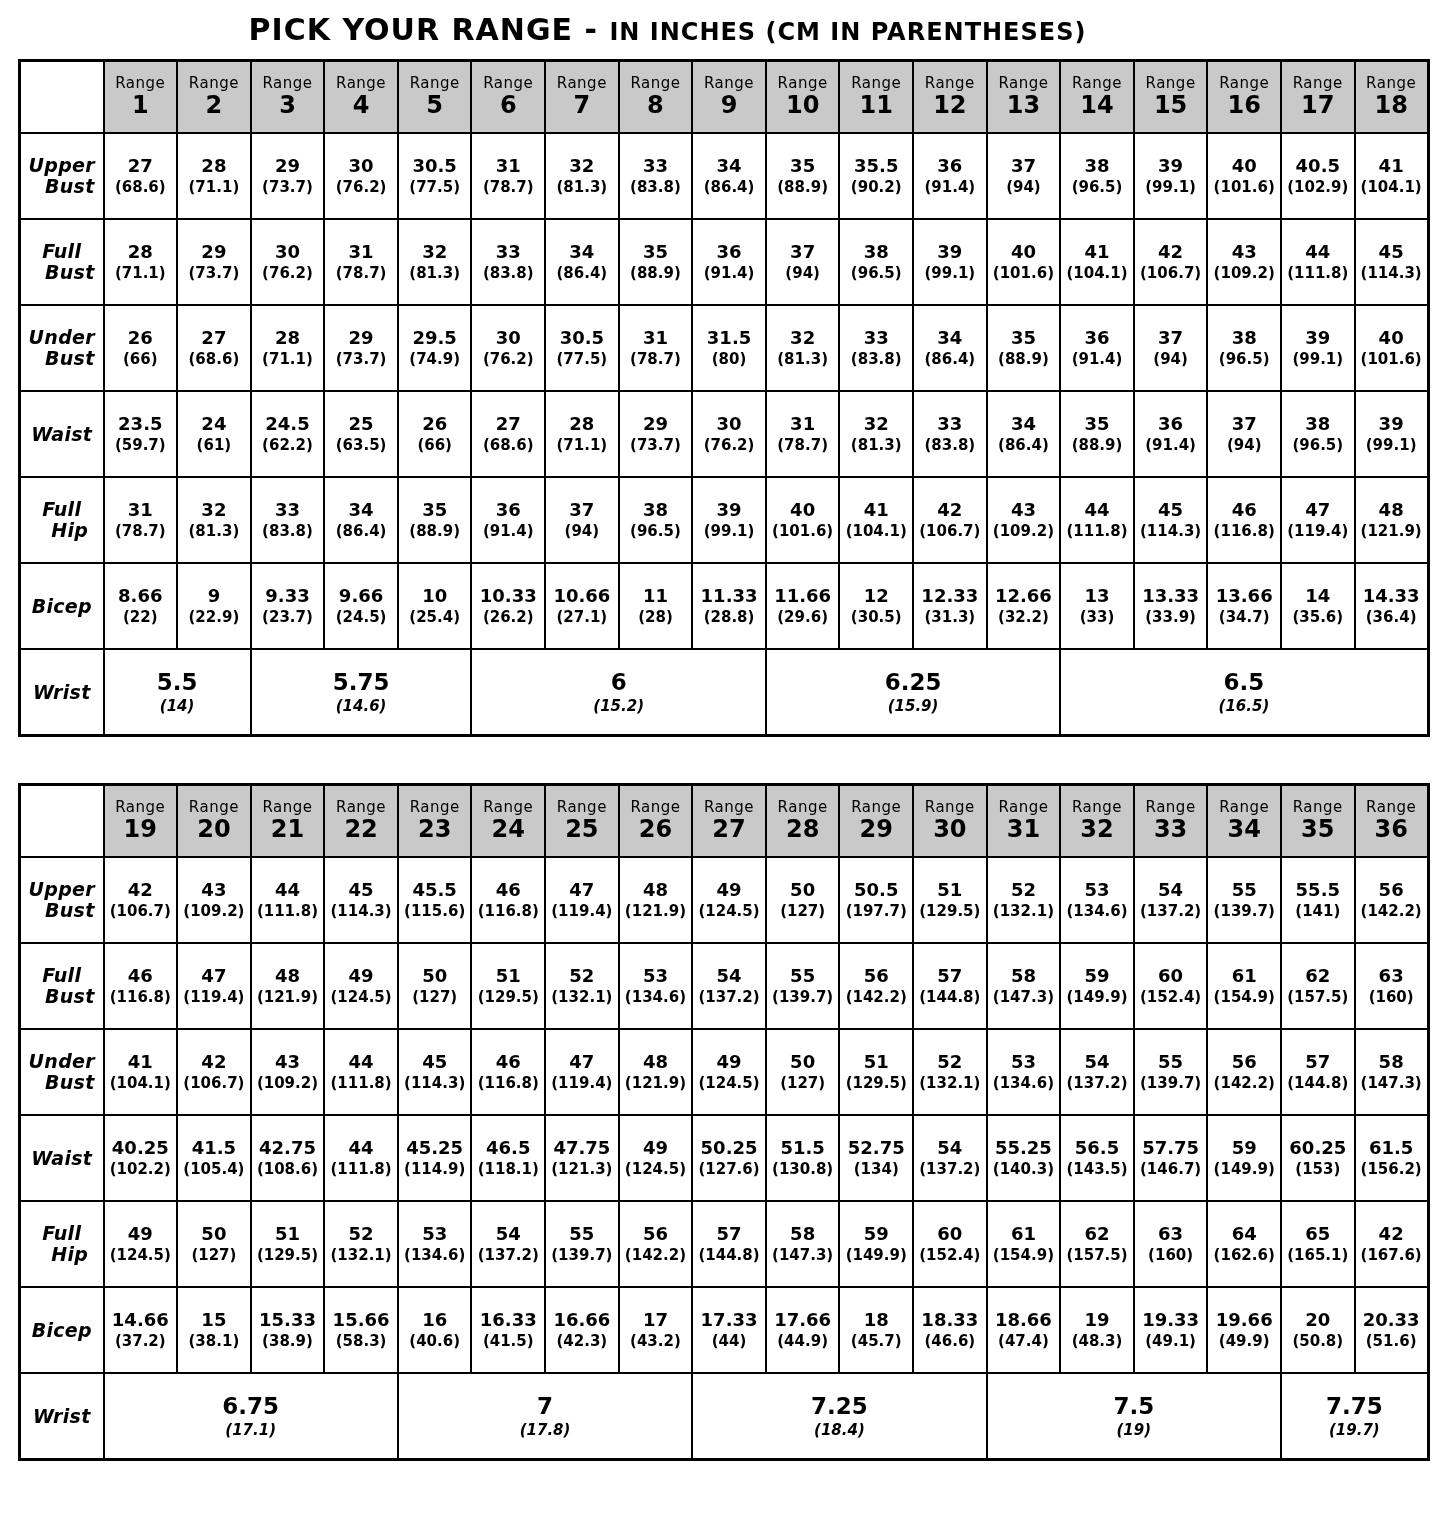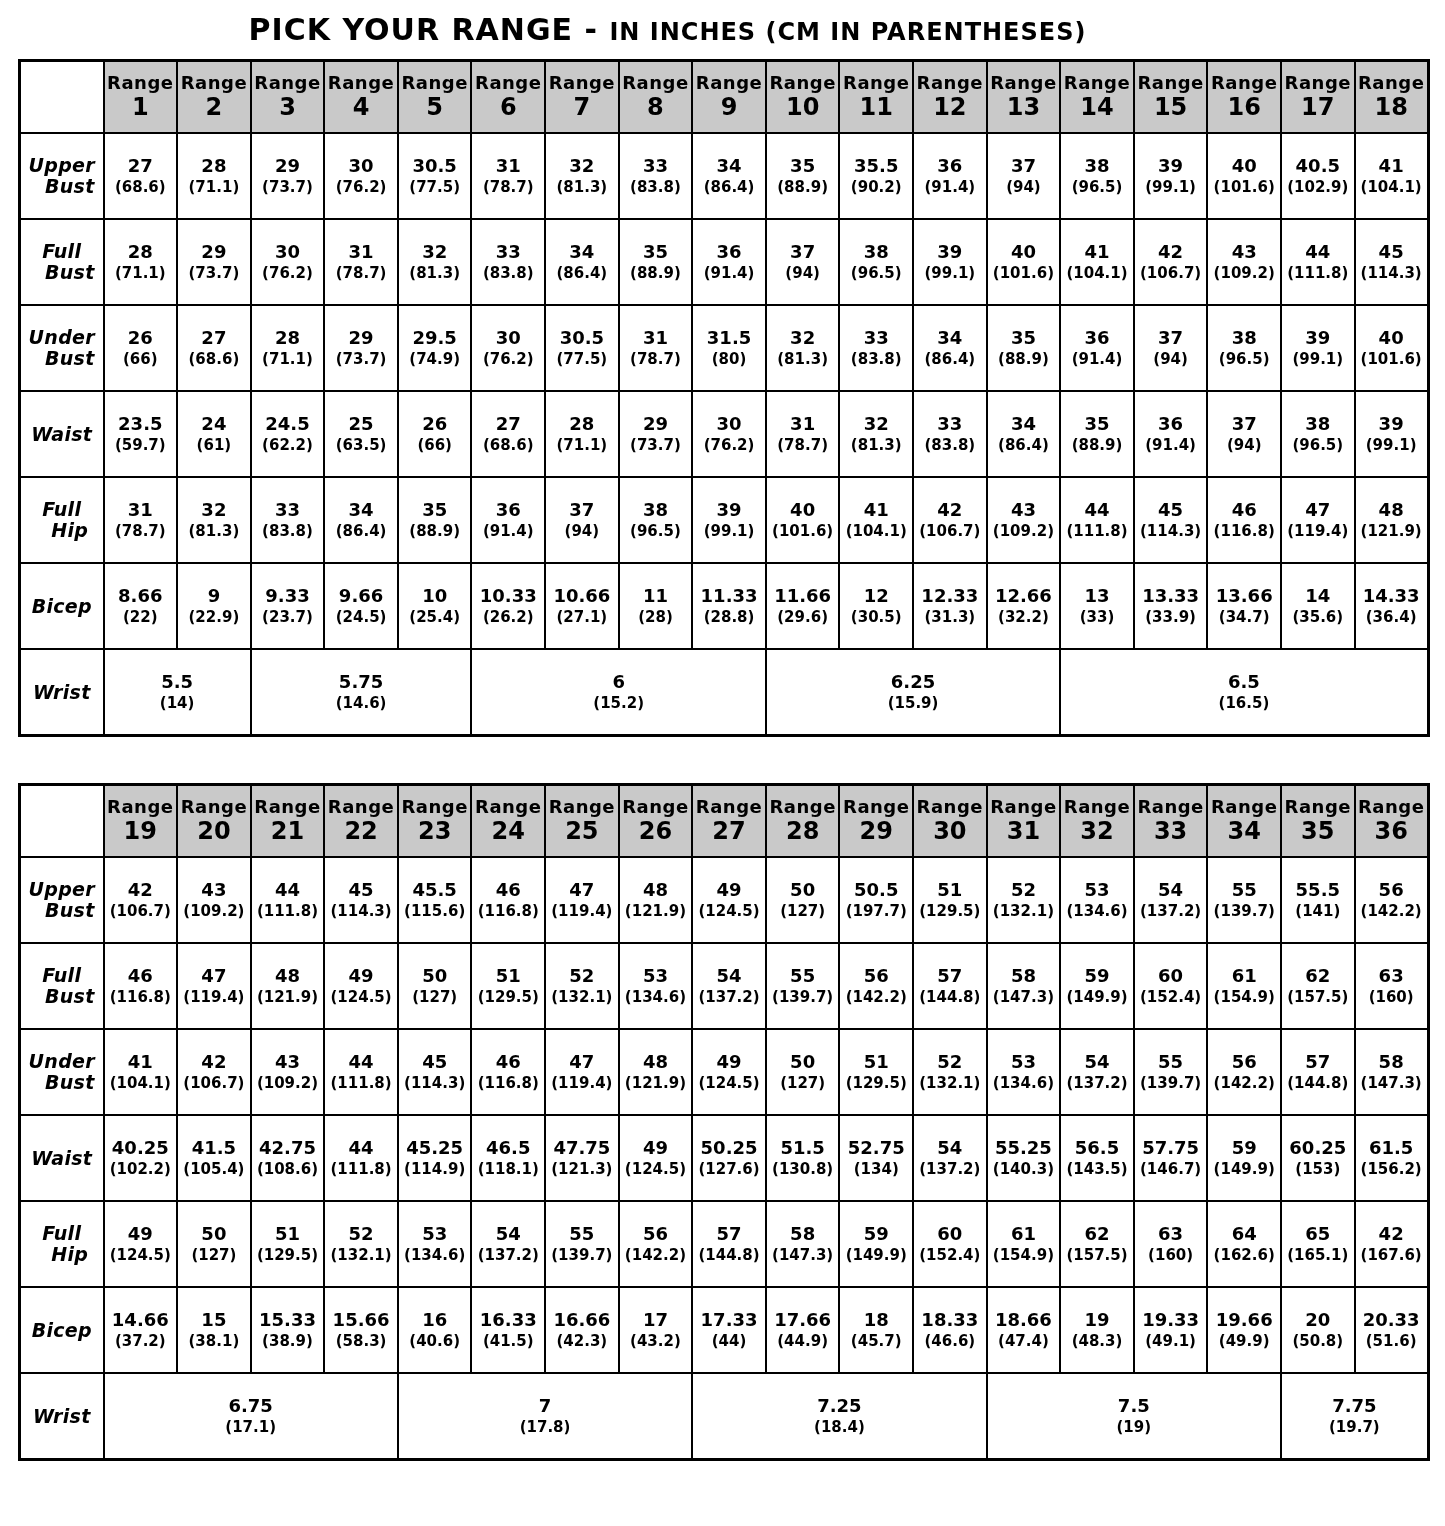--- a/index.html
+++ b/index.html
@@ -51,23 +51,23 @@
     border-top: none;
   }
   th.range-head {
     background: #c9c9c9;
     height: 70px;
     line-height: 1.05;
     font-size: 15px;
   }
   th.range-head .word {
     display: block;
-    font-size: 18px;
+    font-size: 15px;
     letter-spacing: 0.5px;
-    font-weight: bold;
+    font-weight: normal;
   }
   th.range-head .num {
     display: block;
     font-size: 24px;
     font-weight: bold;
     margin-top: 2px;
   }
   td.row-label {
     text-align: left;
     padding-left: 6px;
@@ -83,22 +83,22 @@
     font-size: 17px;
     line-height: 1.25;
   }
   td.data .inch { display: block; font-size: 18px; }
   td.data .cm { display: block; font-size: 15px; }
   td.wrist {
     height: 76px;
     font-size: 17px;
     line-height: 1.25;
   }
-  td.wrist .inch { display: block; font-size: 18px; }
-  td.wrist .cm { display: block; font-size: 15px; }
+  td.wrist .inch { display: block; font-size: 23px; }
+  td.wrist .cm { display: block; font-size: 15px; font-style: italic; }
   .spacer { height: 46px; }
 </style>
 </head>
 <body>
 
 <div class="page">
 
   <div class="title">
     <span>PICK YOUR RANGE - </span><span class="small">IN INCHES (CM IN PARENTHESES)</span>
   </div>

